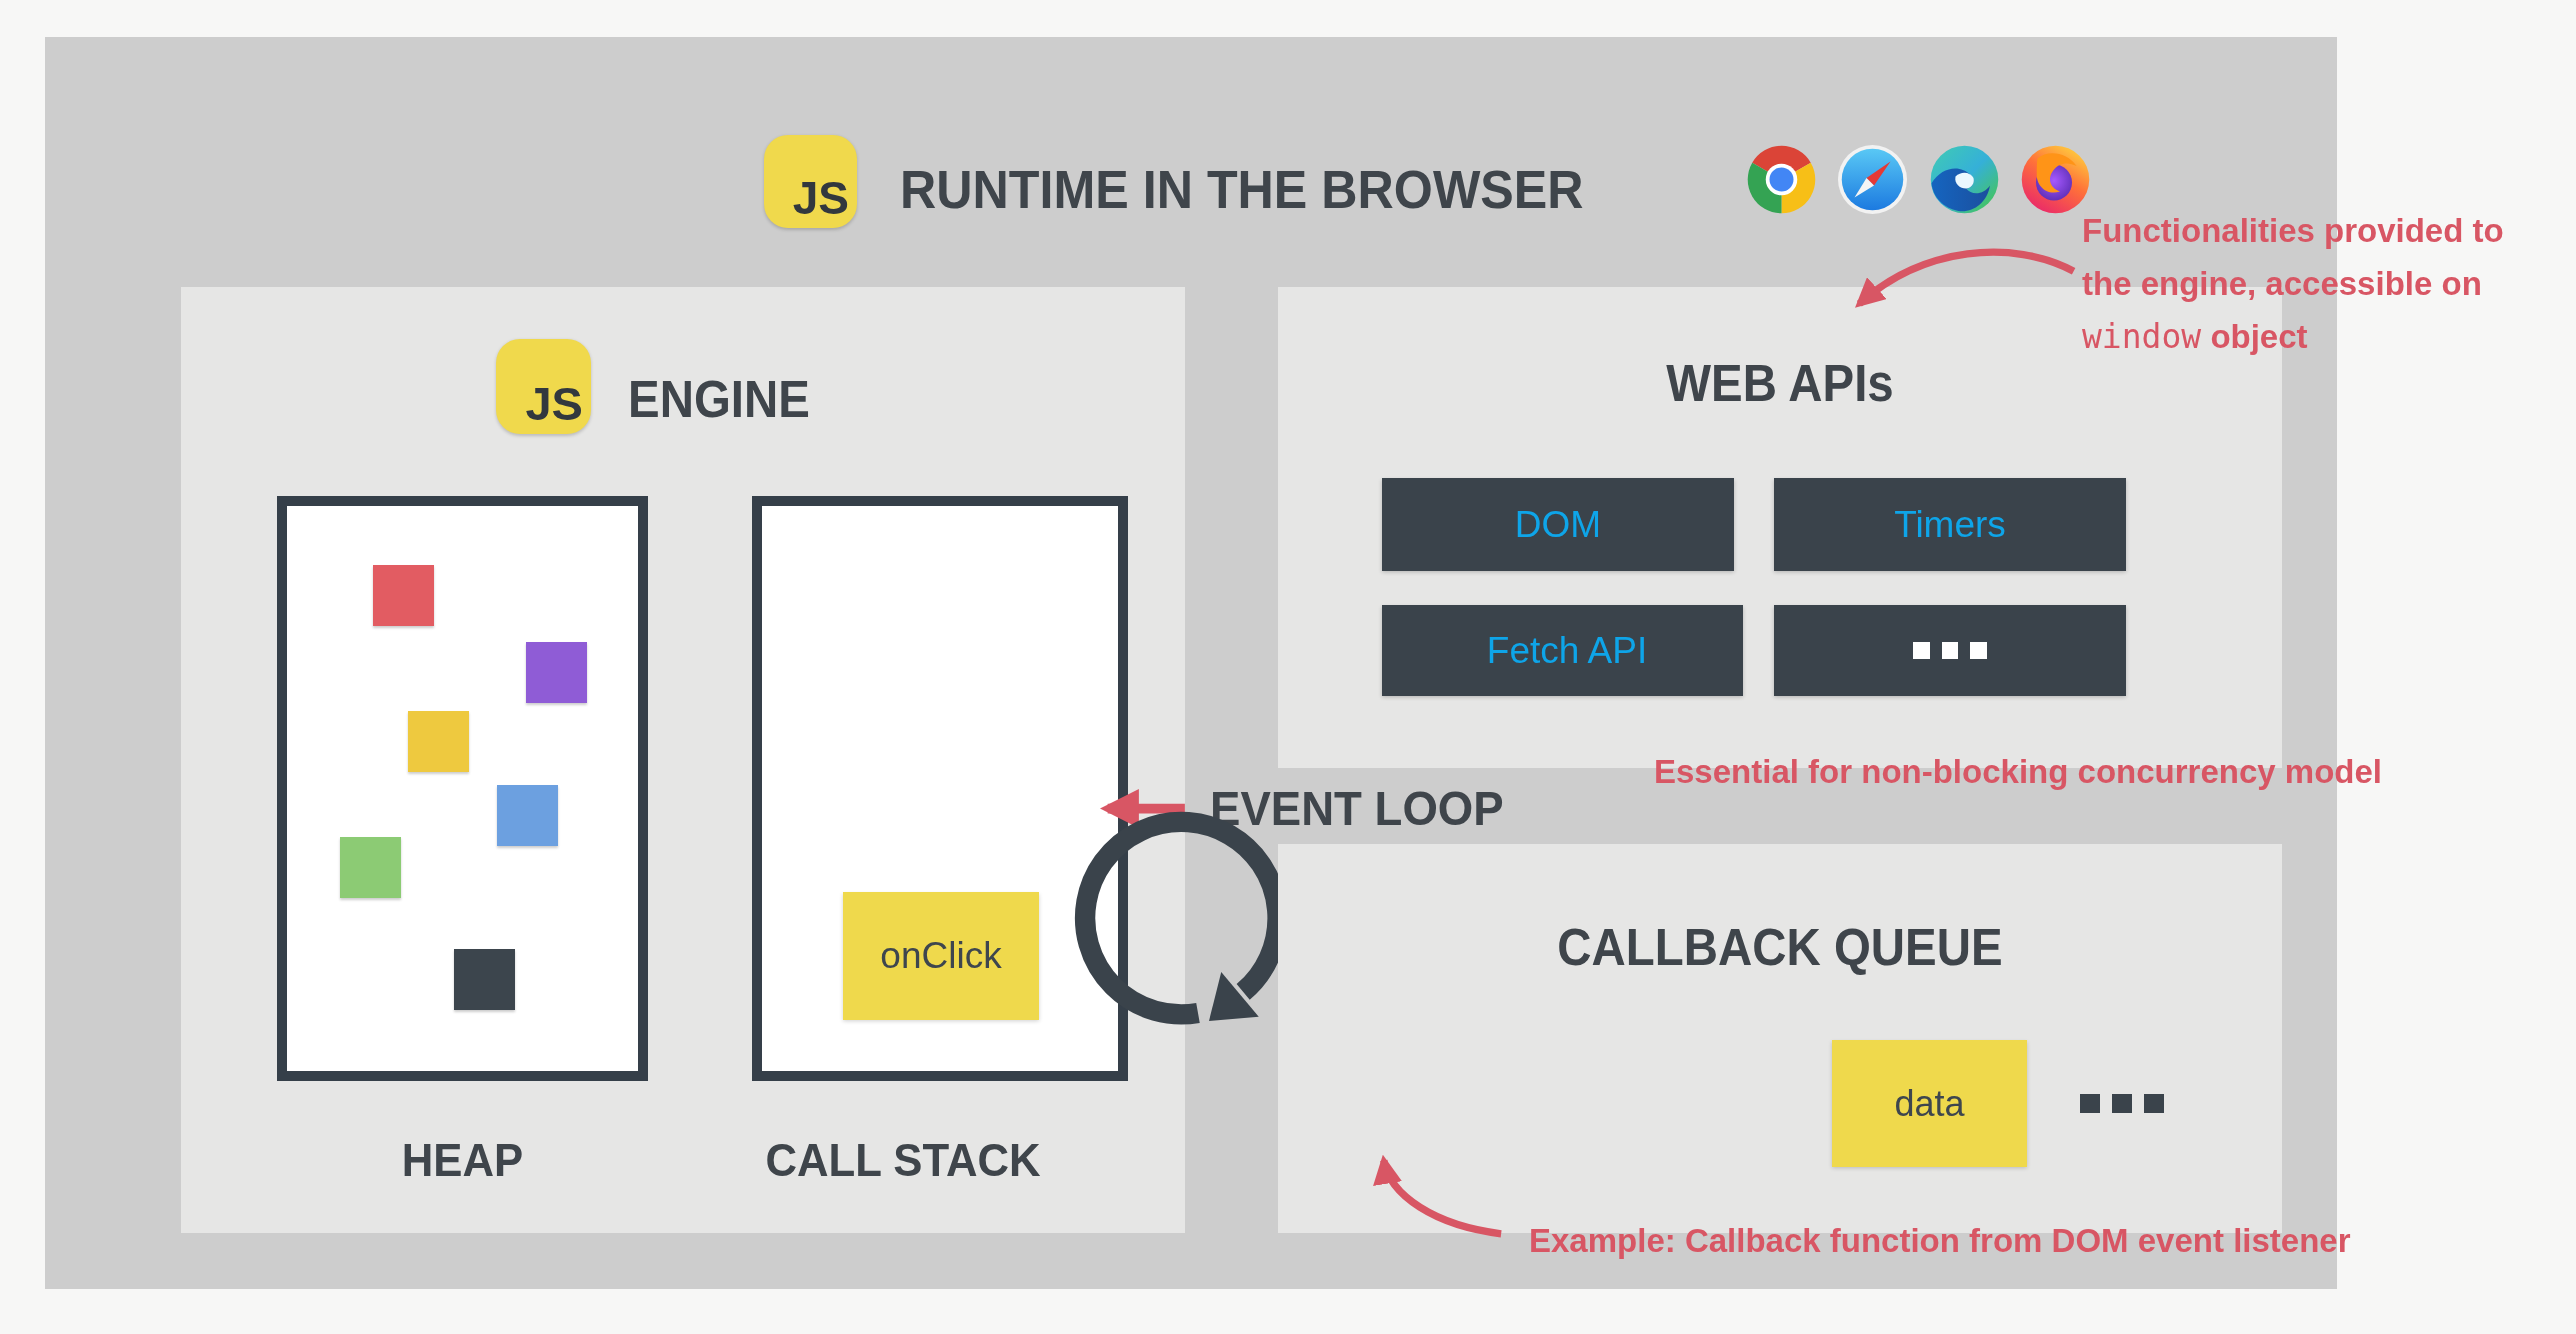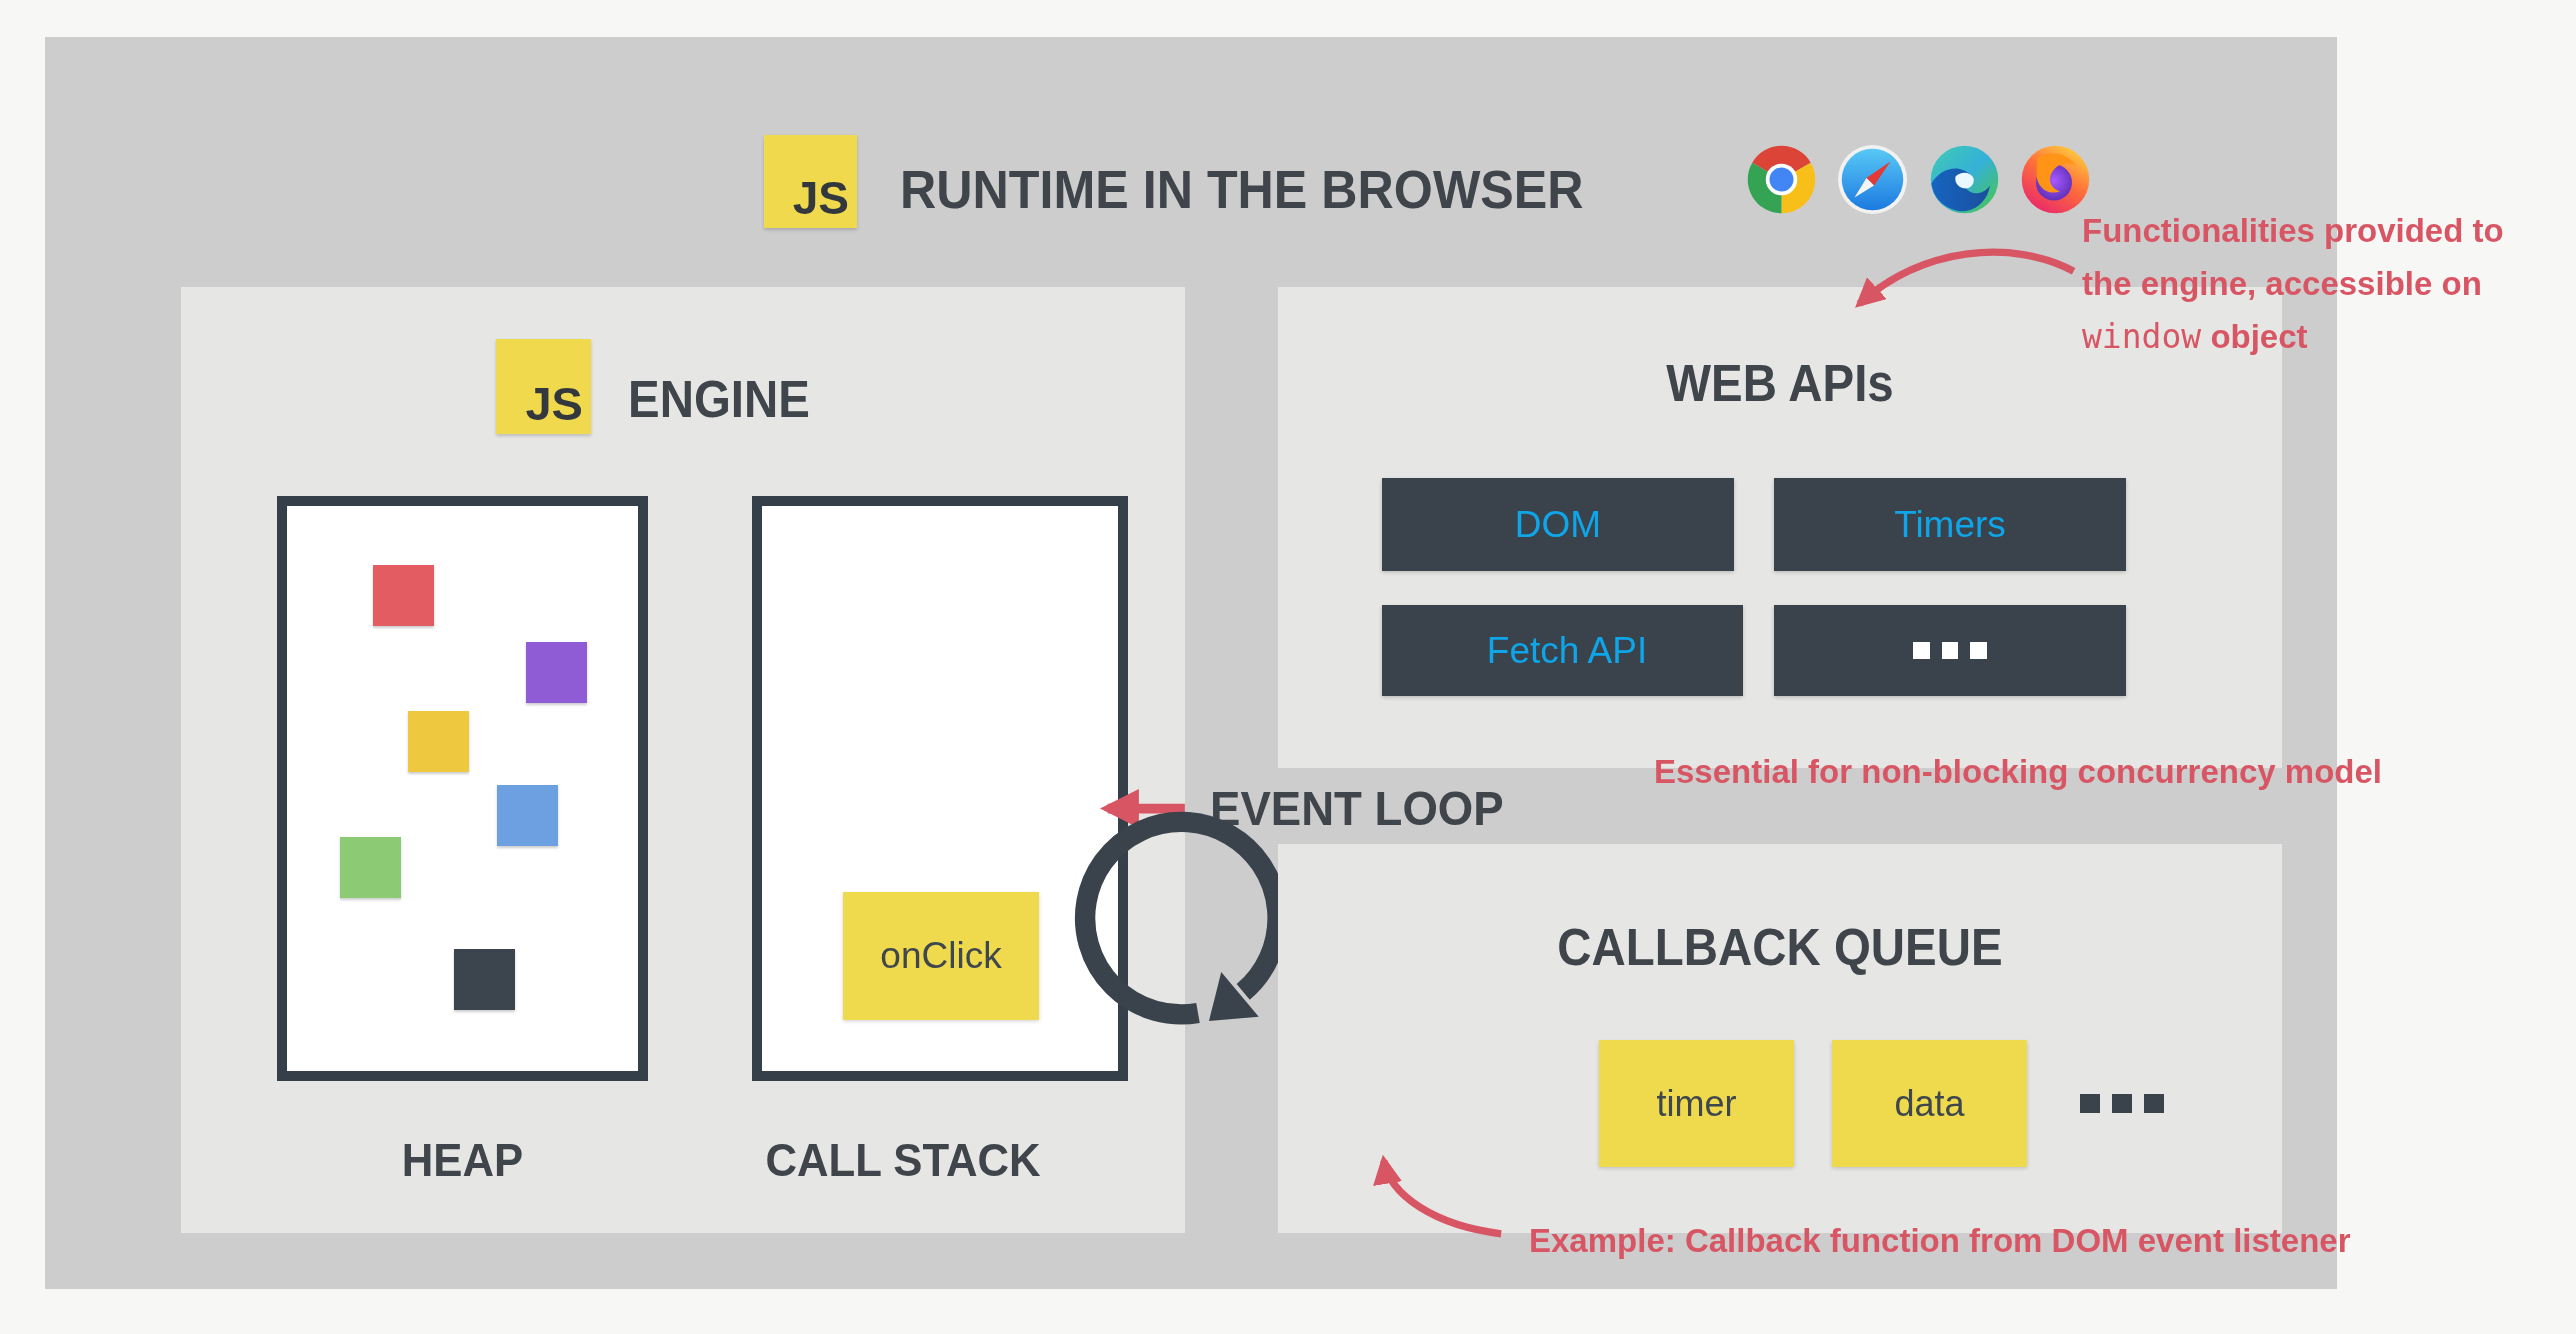--- a/index.html
+++ b/index.html
@@ -11,21 +11,21 @@
   #engine-panel{left:136px;top:250px;width:1004px;height:946px;}
   #webapis-panel{left:1233px;top:250px;width:1004px;height:481px;}
   #queue-panel{left:1233px;top:807px;width:1004px;height:389px;}
 
   .hd{font-weight:700;color:#3f454b;transform:scaleX(.93);}
   .hd-left{transform-origin:left center;}
   .hd-center{width:100%;text-align:center;transform-origin:center;}
 
   #page-title{left:855px;top:115px;height:75px;line-height:75px;font-size:54px;}
   .js-badge{background:#f0d94c;display:flex;align-items:flex-end;justify-content:flex-end;
-            box-shadow:0 1.6px 3.3px rgba(0,0,0,.18);}
+            box-shadow:0 1.6px 3.3px rgba(0,0,0,.18);border-radius:24px;}
   .js-badge span{font-weight:700;color:#32383e;padding:0 8.1px 3.3px 0;}
   #js-badge-top{left:719px;top:98px;width:93px;height:93px;}
   #js-badge-top span{font-size:46px;}
   #js-badge-engine{left:315px;top:52px;width:95px;height:95px;}
   #js-badge-engine span{font-size:47px;}
 
   #browser-icons{left:1699px;top:105px;width:358px;height:75px;display:flex;gap:16.3px;}
   #browser-icons svg{width:75px;height:75px;}
 
   #engine-title{left:447px;top:80px;height:65px;line-height:65px;font-size:51px;}
@@ -183,23 +183,20 @@
       </defs>
       <path d="M 150 3 L 55 3" stroke="#d85664" stroke-width="12" fill="none" marker-end="url(#arrRed)"></path>
     </svg>
     <svg class="abs overlay" style="left:1018px;top:762px;" width="261" height="253" viewBox="0 0 320 310">
       <path d="M 165.5 262.2 A 118 118 0 1 1 220.9 236.4" stroke="#3a434b" stroke-width="25" fill="none"></path>
       <polygon points="179,272 194,212 240,267" fill="#3a434b"></polygon>
     </svg>
 
     <div id="queue-panel" class="abs panel">
       <div id="queue-title" class="abs hd hd-center">CALLBACK QUEUE</div>
-      <div id="cb-timer" class="abs sticky">
-        <span>timer</span>
-      </div>
       <div id="cb-data" class="abs sticky">
         <span>data</span>
       </div>
       <div id="cb-more" class="abs dots dark" aria-label="...">
         <i></i>
           <i></i>
           <i></i>
       </div>
     </div>
   </div>

